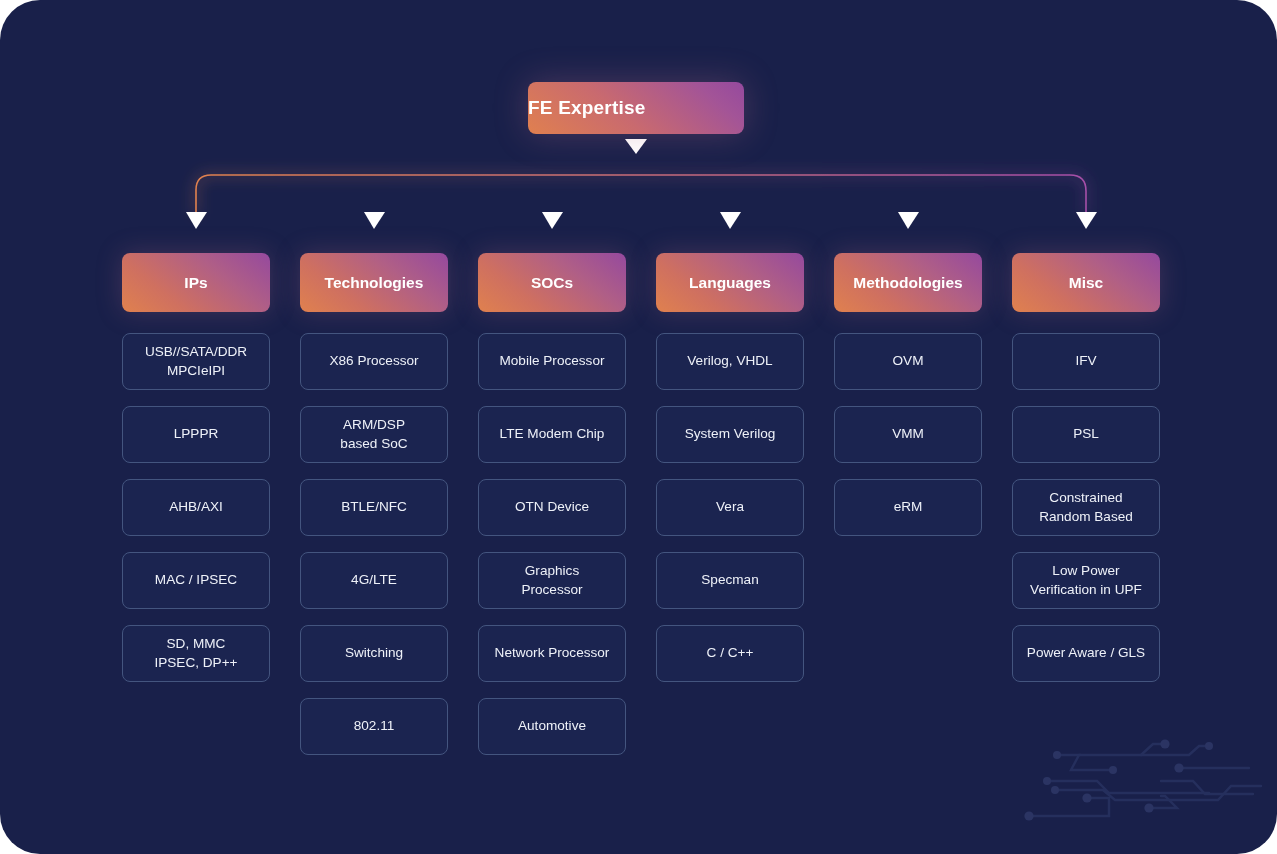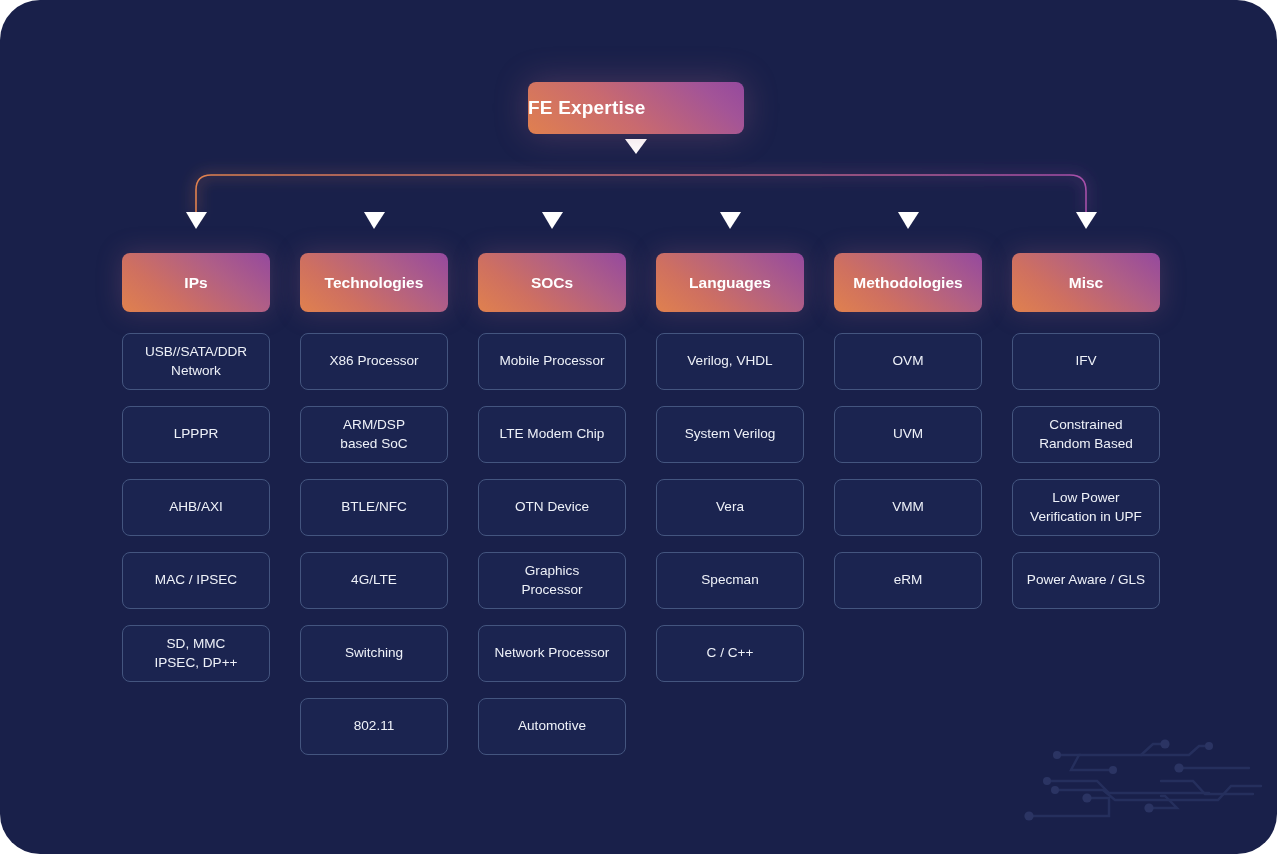--- a/index.html
+++ b/index.html
@@ -161,21 +161,21 @@
     <span class="root-label">FE Expertise</span>
   </div>
 
   <div id="columns">
       <div class="column">
         <div class="col-header">
           <span class="col-header-label">IPs</span>
         </div>
         <div class="cell">
           <span class="cell-label">USB//SATA/DDR
-Network</span>
+MPCIeIPI</span>
         </div>
         <div class="cell">
           <span class="cell-label">LPPPR</span>
         </div>
         <div class="cell">
           <span class="cell-label">AHB/AXI</span>
         </div>
         <div class="cell">
           <span class="cell-label">MAC / IPSEC</span>
         </div>
@@ -253,35 +253,35 @@
         </div>
       </div>
       <div class="column">
         <div class="col-header">
           <span class="col-header-label">Methodologies</span>
         </div>
         <div class="cell">
           <span class="cell-label">OVM</span>
         </div>
         <div class="cell">
-          <span class="cell-label">UVM</span>
-        </div>
-        <div class="cell">
           <span class="cell-label">VMM</span>
         </div>
         <div class="cell">
           <span class="cell-label">eRM</span>
         </div>
       </div>
       <div class="column">
         <div class="col-header">
           <span class="col-header-label">Misc</span>
         </div>
         <div class="cell">
           <span class="cell-label">IFV</span>
+        </div>
+        <div class="cell">
+          <span class="cell-label">PSL</span>
         </div>
         <div class="cell">
           <span class="cell-label">Constrained
 Random Based</span>
         </div>
         <div class="cell">
           <span class="cell-label">Low Power
 Verification in UPF</span>
         </div>
         <div class="cell">

